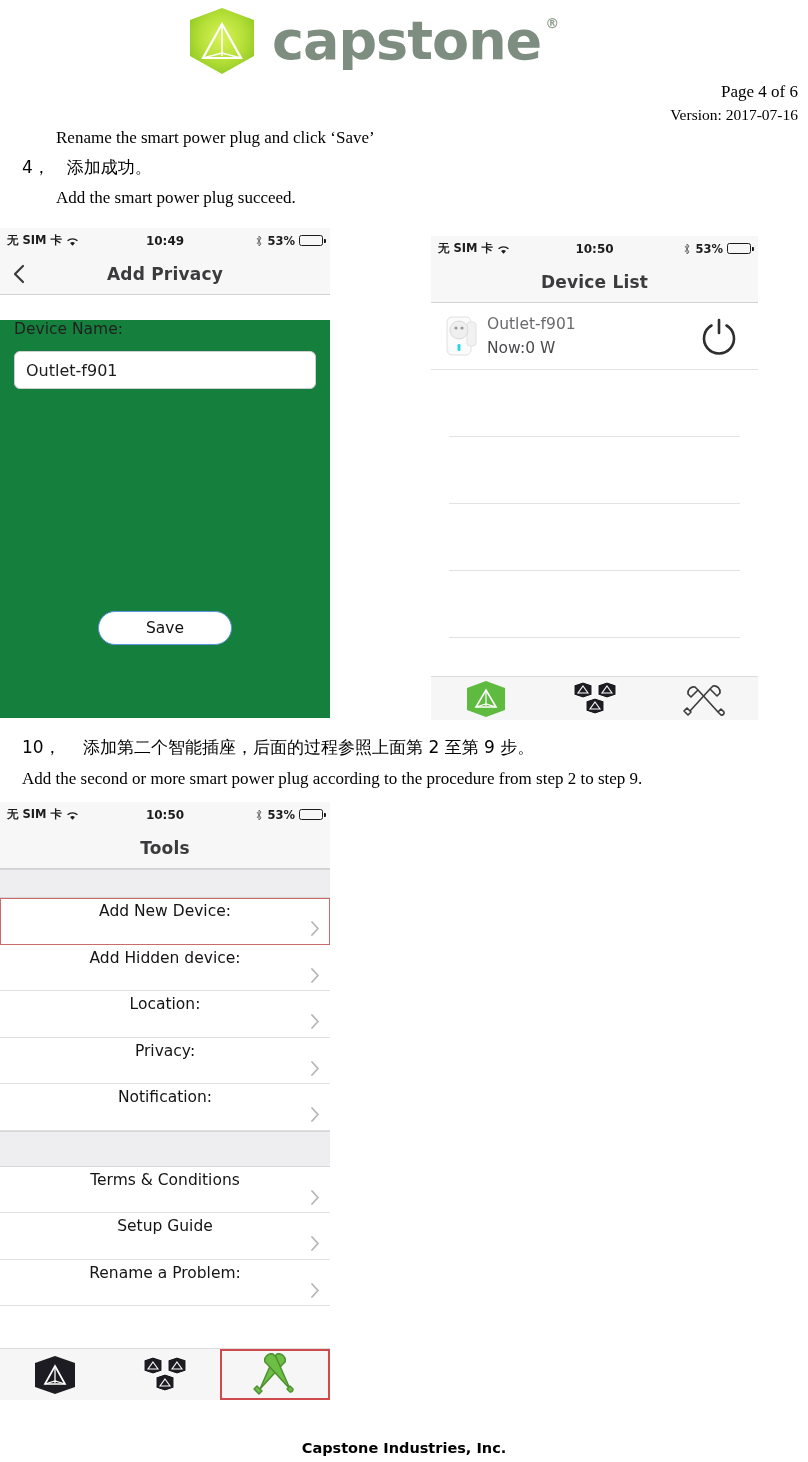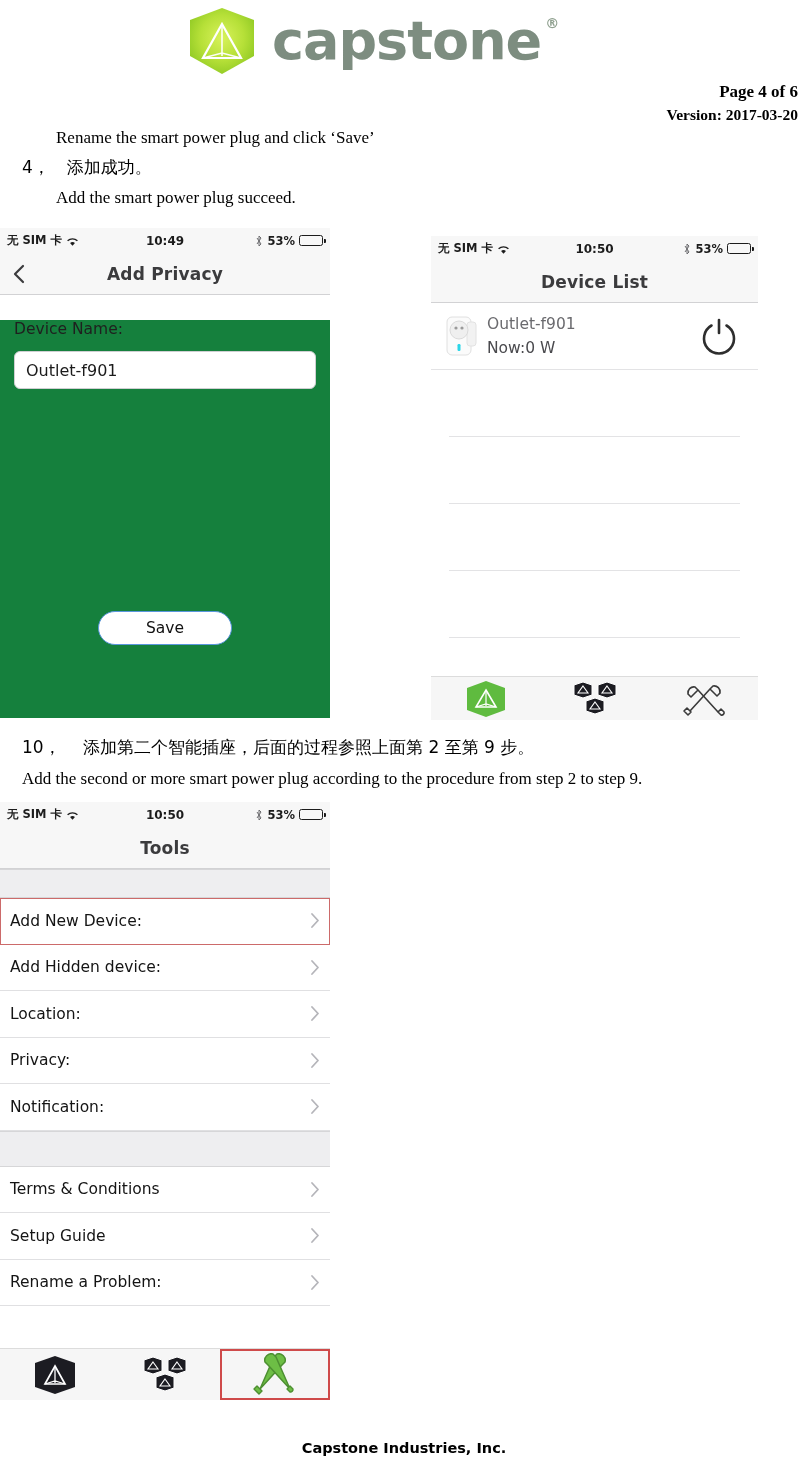--- a/index.html
+++ b/index.html
@@ -38,21 +38,20 @@
     top: 2px; right: -17px;
   }
 
   .doc-meta {
     position: absolute;
     right: 10px; top: 80px;
     text-align: right;
     font-size: 15.5px;
     color: #000;
     line-height: 1.42;
-    font-weight: bold;
   }
   .doc-meta .pg { font-size: 17px; }
 
   
   .para {
     position: absolute;
     font-size: 17px;
     color: #000;
     white-space: nowrap;
     line-height: 1.2;
@@ -191,25 +190,26 @@
   }
   .tab-hl { outline: 2px solid #cf4a4a; outline-offset: -2px; }
 
   
   .tl-section-gap { height: 29px; background: #eeeef0; border-bottom: 1px solid #d6d6d8; border-top: 1px solid #d6d6d8; }
   .tl-row {
     height: 46.5px;
     background: #fff;
     display: flex;
     align-items: center;
-    padding: 12px 10px;
+    padding: 4px 10px;
     border-bottom: 1px solid #e0e0e2;
     font-size: 15.5px;
     color: #141414;
     position: relative;
+    flex-direction: column;
   }
   .tl-row .chev { margin-left: auto; }
   .tl-row .val { margin-left: auto; font-size: 15.5px; color: #141414; margin-right: 2px;}
   .tl-row.hl { outline: 1.6px solid #cc6a6a; outline-offset: -1px; z-index: 3; }
 
   .chev-r {
     width: 10px; height: 17px;
     display: inline-block;
   }
 
@@ -242,21 +242,21 @@
     </svg>
   </div>
   <div class="logo-word">
     <span>capstone</span>
     <span class="logo-reg">®</span>
   </div>
 </div>
 
 <div class="doc-meta">
   <div class="pg">Page  4  of  6</div>
-  <div>Version:  2017-03-20</div>
+  <div>Version:  2017-07-16</div>
 </div>
 
 <div class="para" style="left:56px; top:128px;">Rename the smart power plug and click ‘Save’</div>
 <div class="para cn" style="left:22px; top:157px;">4，　添加成功。</div>
 <div class="para" style="left:56px; top:188px;">Add the smart power plug succeed.</div>
 
 <div class="phone" style="left:0px; top:228px; width:330px; height:490px;">
   <div class="statusbar">
     <div class="sb-left">
       <span>无 SIM 卡</span>

